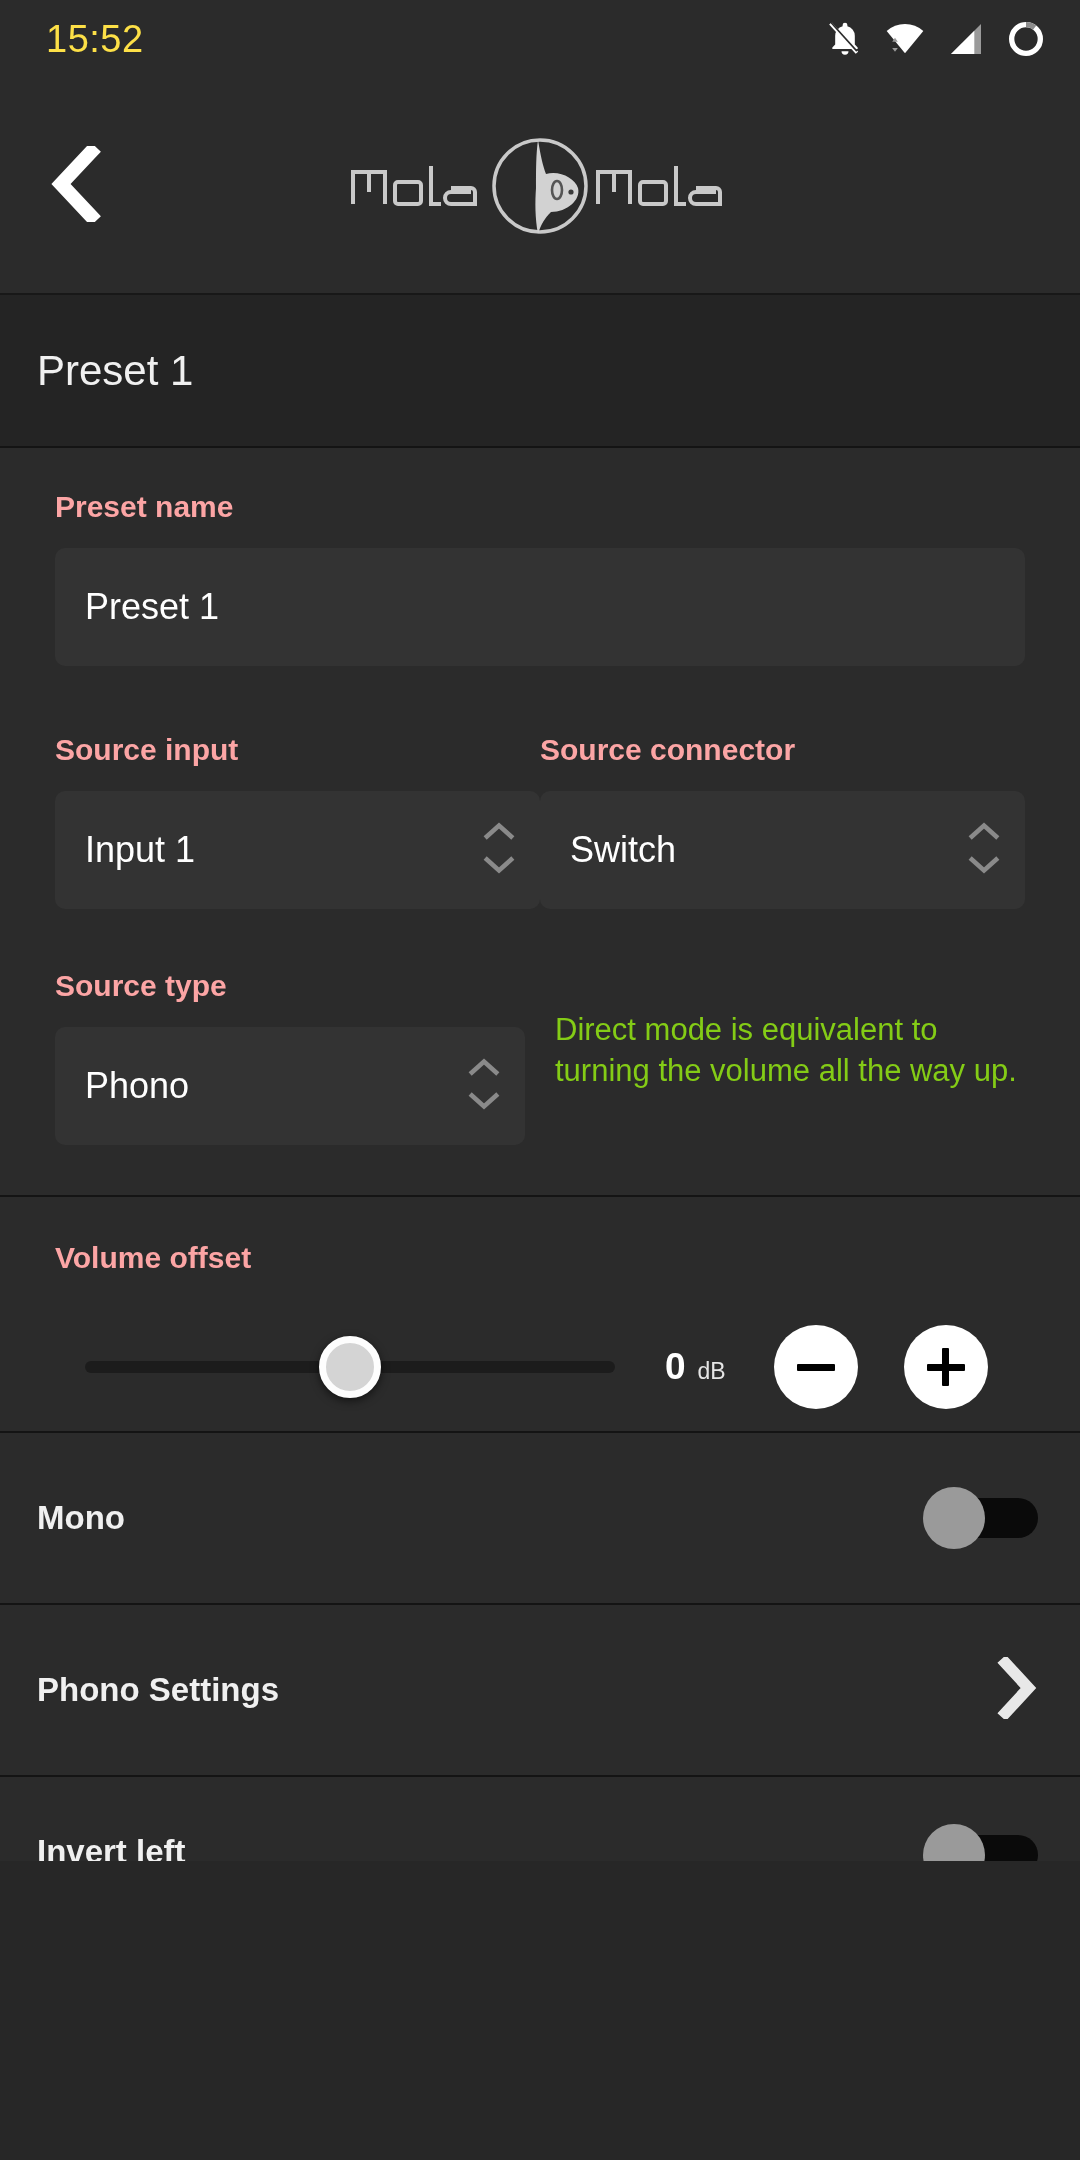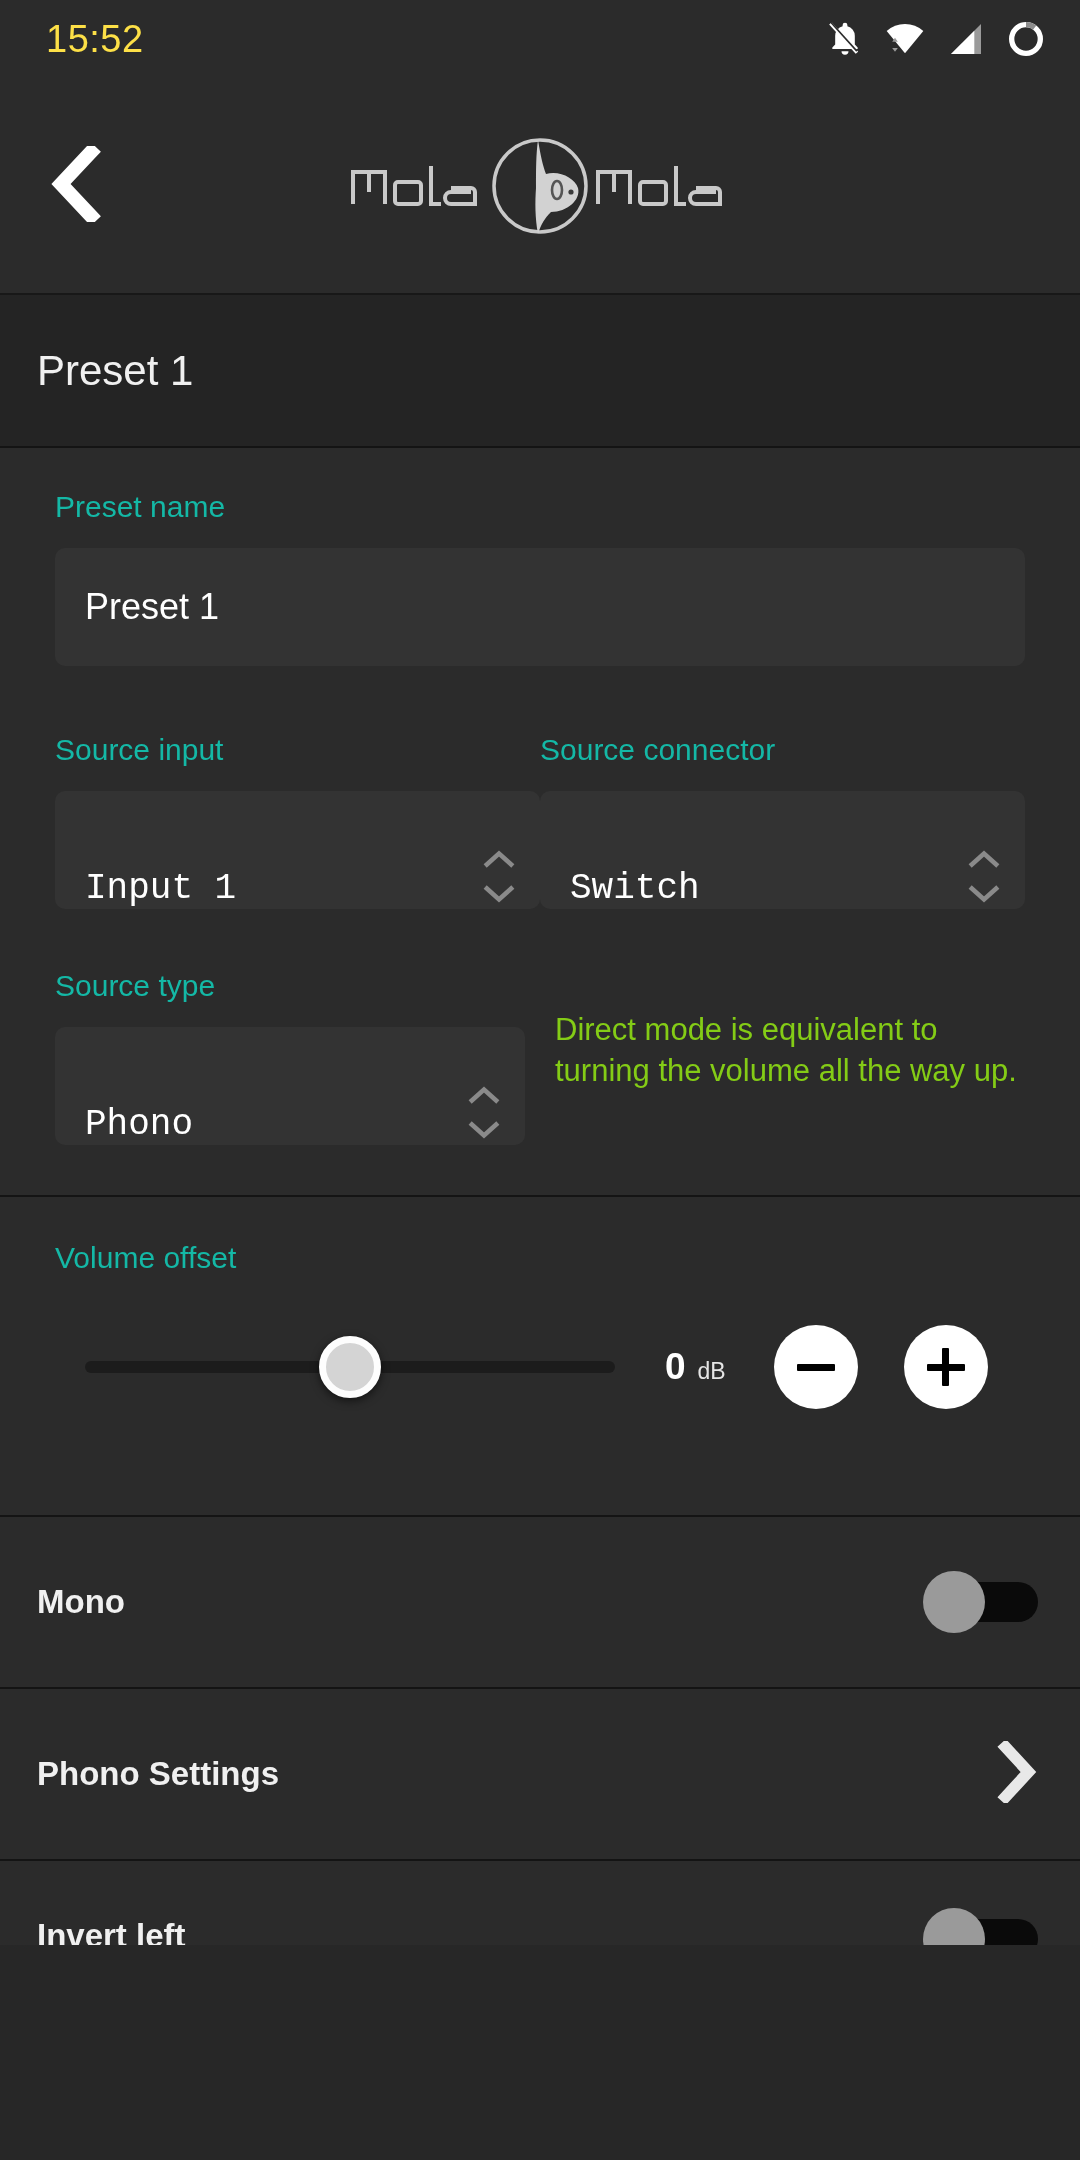--- a/index.html
+++ b/index.html
@@ -89,22 +89,22 @@
   }
 
   
   .form-section {
     background: #2b2b2b;
     padding: 42px 55px 50px 55px;
     border-bottom: 2px solid #141414;
   }
   .field-label {
     font-size: 30px;
-    font-weight: normal;
-    color: #14b8a6;
+    font-weight: bold;
+    color: #fca5a5;
     margin-bottom: 24px;
   }
   .text-input {
     height: 118px;
     background: #333333;
     border-radius: 10px;
     display: flex;
     align-items: center;
     padding-left: 30px;
     font-size: 36px;
@@ -115,24 +115,23 @@
     display: flex;
     margin-top: 67px;
   }
   .col { flex: 1; min-width: 0; }
 
   .dropdown {
     height: 118px;
     background: #333333;
     border-radius: 10px;
     display: flex;
-    align-items: flex-end;
+    align-items: center;
     justify-content: space-between;
     padding: 0 24px 0 30px;
-    font-family: Liberation Mono, monospace;
   }
   .dropdown .value {
     font-size: 36px;
     color: #ffffff;
     white-space: nowrap;
     overflow: hidden;
     text-overflow: ellipsis;
   }
   .stepper-arrows {
     display: flex;
@@ -156,21 +155,21 @@
     font-size: 31px;
     line-height: 1.33;
     color: #84cc16;
     padding-top: 40px;
   }
 
   
   .volume-section {
     background: #2b2b2b;
     padding: 44px 55px 0 55px;
-    height: 320px;
+    height: 236px;
     border-bottom: 2px solid #141414;
   }
   .volume-row {
     display: flex;
     align-items: center;
     margin-top: 50px;
   }
   .slider {
     position: relative;
     width: 530px;

